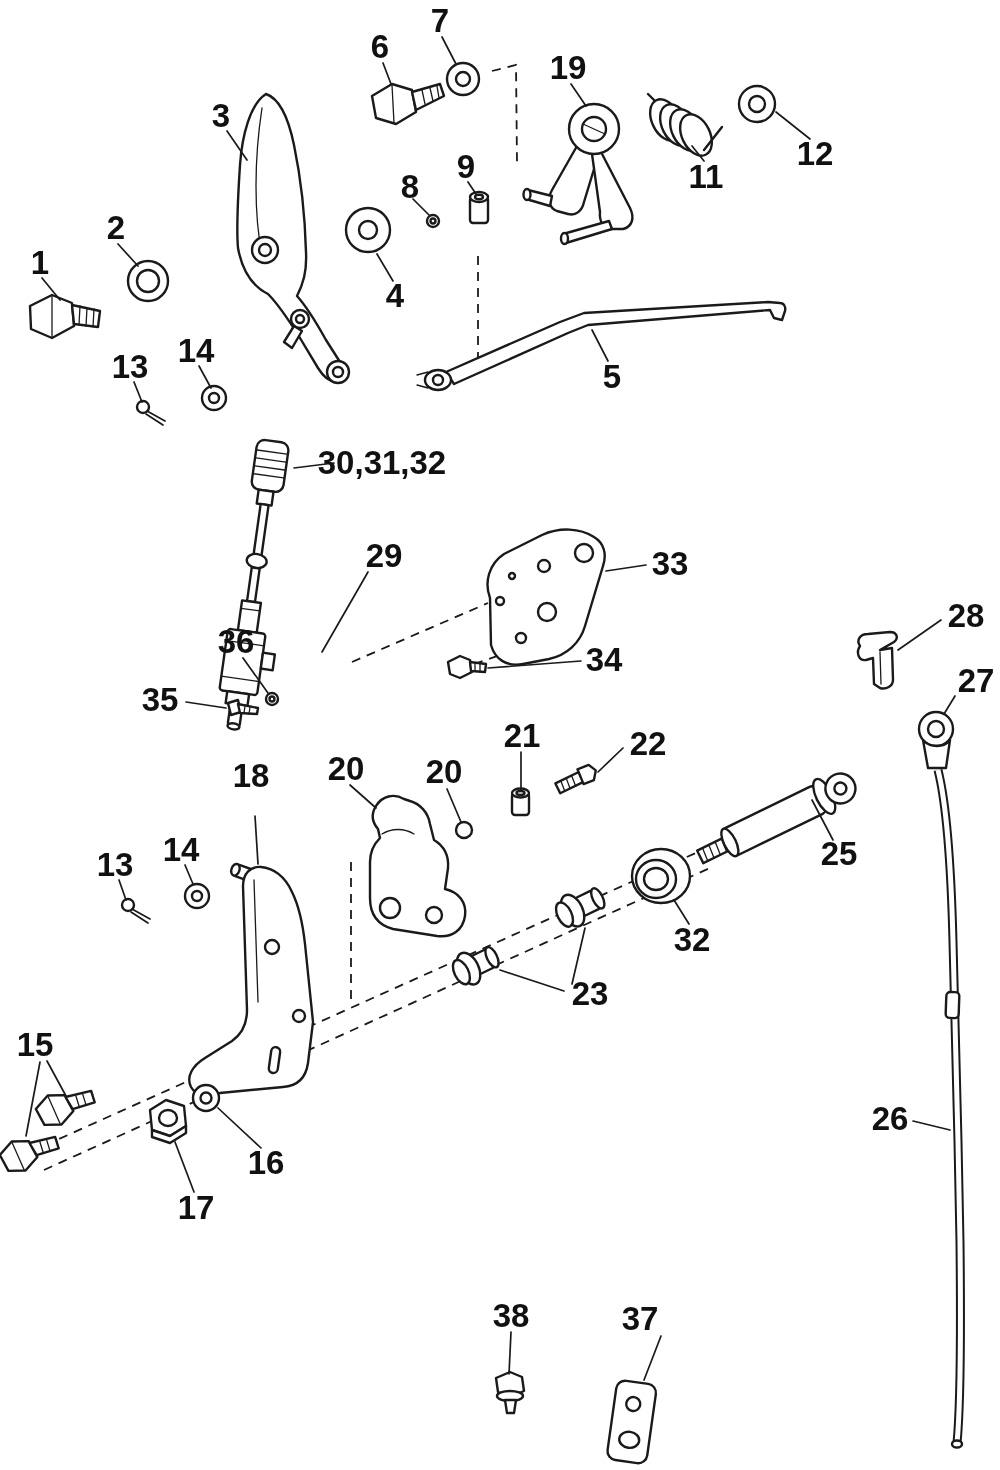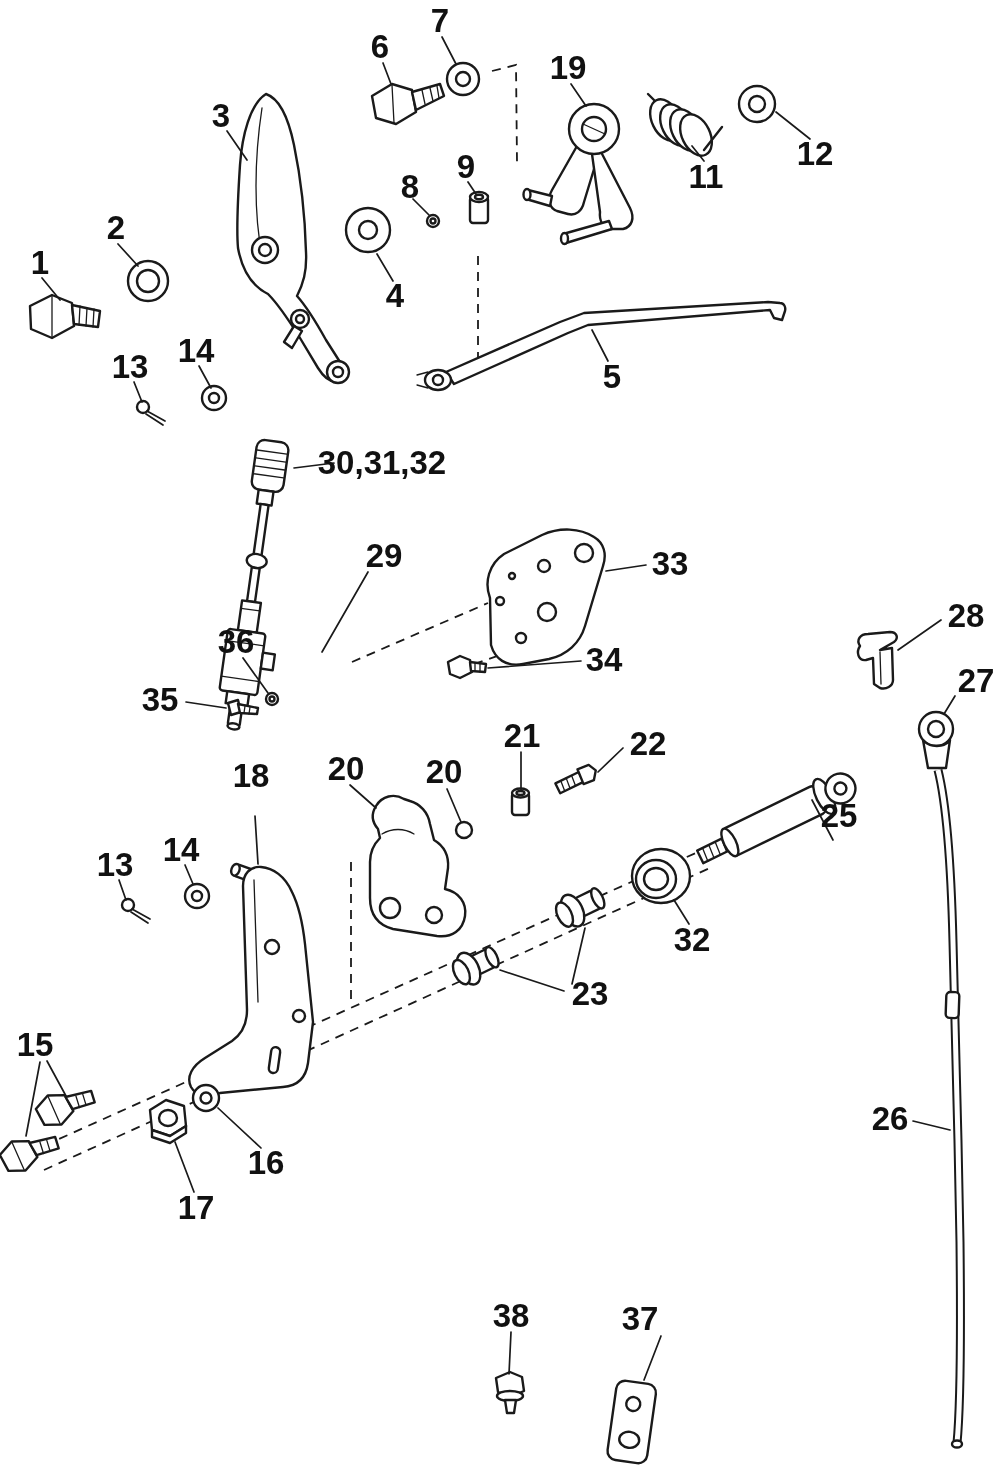--- a/index.html
+++ b/index.html
@@ -408,21 +408,21 @@
   <div class="callout" style="left:604px;top:660px">34</div>
   <div class="callout" style="left:160px;top:700px">35</div>
   <div class="callout" style="left:236px;top:642px">36</div>
   <div class="callout" style="left:966px;top:616px">28</div>
   <div class="callout" style="left:976px;top:681px">27</div>
   <div class="callout" style="left:522px;top:736px">21</div>
   <div class="callout" style="left:648px;top:744px">22</div>
   <div class="callout" style="left:346px;top:769px">20</div>
   <div class="callout" style="left:444px;top:772px">20</div>
   <div class="callout" style="left:251px;top:776px">18</div>
-  <div class="callout" style="left:839px;top:816px">25</div>
+  <div class="callout" style="left:839px;top:854px">25</div>
   <div class="callout" style="left:115px;top:865px">13</div>
   <div class="callout" style="left:181px;top:850px">14</div>
   <div class="callout" style="left:692px;top:940px">32</div>
   <div class="callout" style="left:590px;top:994px">23</div>
   <div class="callout" style="left:35px;top:1045px">15</div>
   <div class="callout" style="left:890px;top:1119px">26</div>
   <div class="callout" style="left:266px;top:1163px">16</div>
   <div class="callout" style="left:196px;top:1208px">17</div>
   <div class="callout" style="left:511px;top:1316px">38</div>
   <div class="callout" style="left:640px;top:1319px">37</div>

